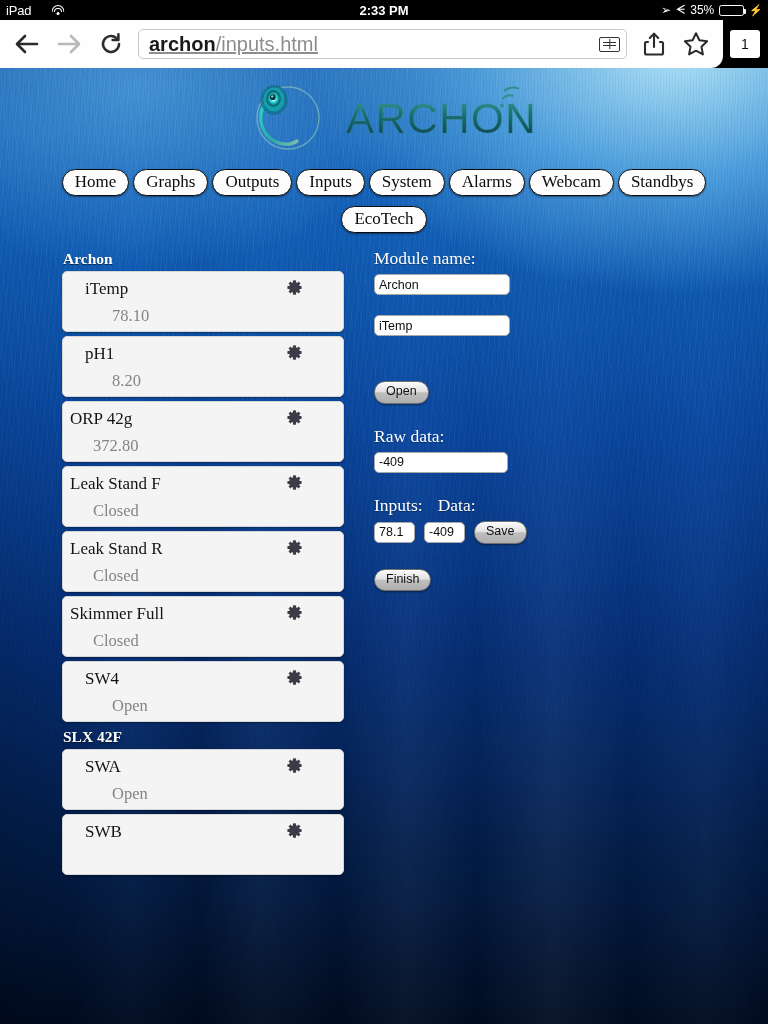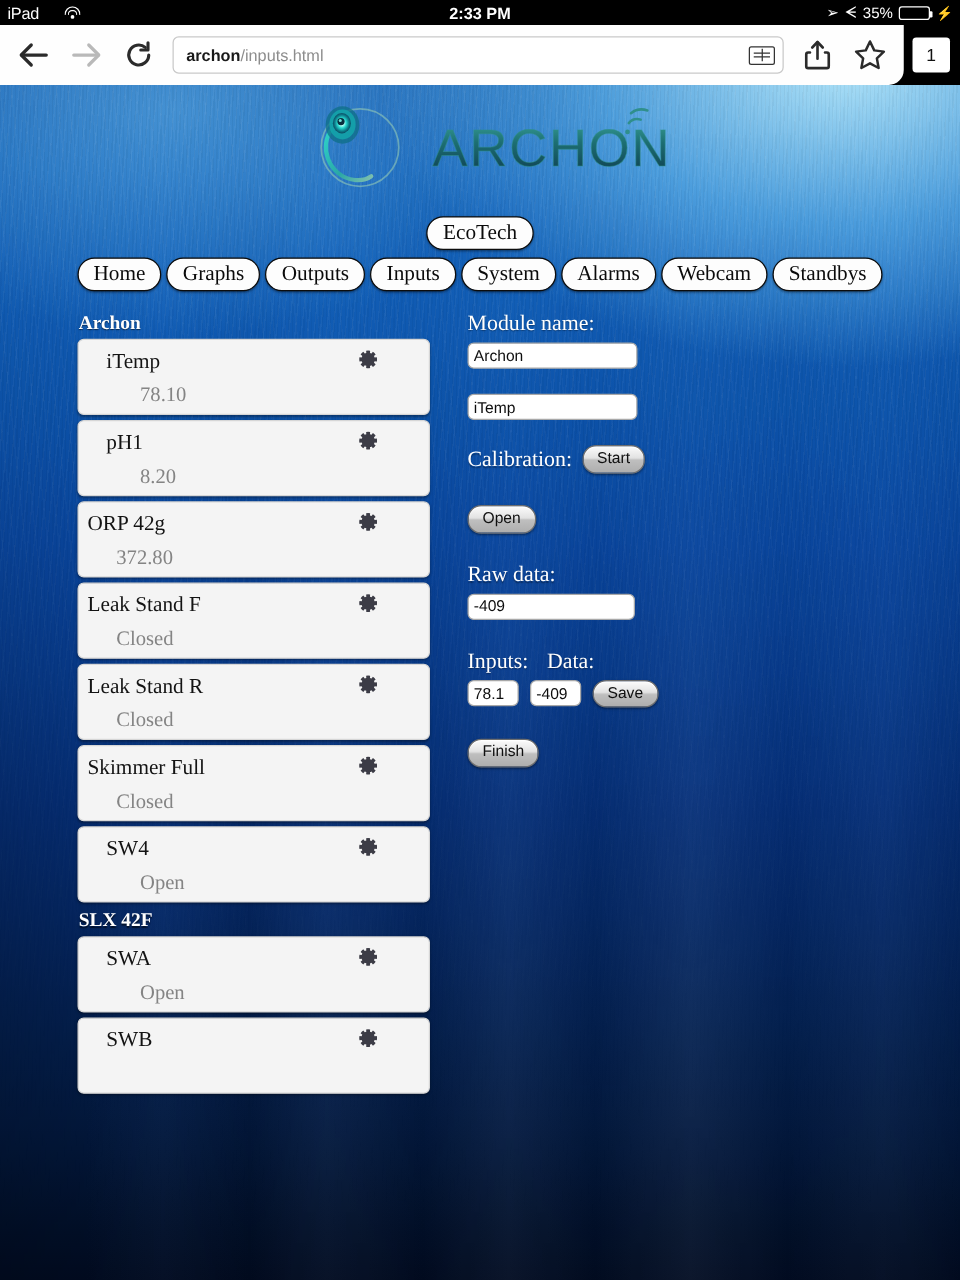--- a/index.html
+++ b/index.html
@@ -100,23 +100,24 @@
   .url-wrap {
     flex: 1; height: 30px; margin: 0 6px;
     background: #fff;
     border: 1px solid #c9c9c9;
     border-radius: 5px;
     display: flex; align-items: center;
     padding: 0 6px 0 10px;
     position: relative;
   }
   .url-text {
-    font-size: 13px; color: #8d8d8d;
+    font-size: 20px; color: #8d8d8d;
     white-space: nowrap; overflow: hidden;
     font-family: "Liberation Sans", sans-serif;
+    text-decoration: underline;
   }
   .url-text b { color: #1a1a1a; font-weight: 600; }
   .reader-ico {
     margin-left: auto; width: 21px; height: 15px;
     border: 1.6px solid #333; border-radius: 2px;
     position: relative; flex: 0 0 auto;
   }
   .reader-ico:before {
     content: ""; position: absolute; left: 50%; top: 1.5px; bottom: 1.5px;
     width: 1.4px; background: #333; transform: translateX(-50%);
@@ -423,22 +424,22 @@
 
         <g fill="none" stroke="#2f8f8b" stroke-width="2" stroke-linecap="round">
           <path d="M270 20 A9 9 0 0 1 277.5 13.5" transform="rotate(25 273 17)"></path>
           <path d="M272 13 A14 14 0 0 1 283 5.5" transform="rotate(25 277 9)"></path>
           <circle cx="268" cy="25.5" r="1.9" fill="#2f8f8b" stroke="none"></circle>
         </g>
       </svg>
     </div>
 
     <div id="nav">
+      <div id="nav-row1"><span class="nav-pill">Home</span><span class="nav-pill">Graphs</span><span class="nav-pill">Outputs</span><span class="nav-pill">Inputs</span><span class="nav-pill">System</span><span class="nav-pill">Alarms</span><span class="nav-pill">Webcam</span><span class="nav-pill">Standbys</span></div>
       <div id="nav-row2"><span class="nav-pill">EcoTech</span></div>
-      <div id="nav-row1"><span class="nav-pill">Home</span><span class="nav-pill">Graphs</span><span class="nav-pill">Outputs</span><span class="nav-pill">Inputs</span><span class="nav-pill">System</span><span class="nav-pill">Alarms</span><span class="nav-pill">Webcam</span><span class="nav-pill">Standbys</span></div>
     </div>
 
     <div id="list-col">
         <div class="group-header">Archon</div>
         <div class="card">
           <div class="card-title indent">iTemp</div>
           <div class="card-value indent2">78.10</div>
           <div class="gear">
             <svg width="19" height="19" viewBox="0 0 24 24">
               <path fill="#3c3c46" d="M12 8.2a3.8 3.8 0 1 0 0 7.6 3.8 3.8 0 0 0 0-7.6zm0 5.6a1.8 1.8 0 1 1 0-3.6 1.8 1.8 0 0 1 0 3.6z"></path>
@@ -532,24 +533,20 @@
 
       <div class="f-label">Module name:</div>
       <input class="txt-input wide" type="text" value="Archon" style="">
 
       <div class="gap-1"></div>
 
       <input class="txt-input wide" type="text" value="iTemp" style="">
 
       <div class="gap-1"></div>
 
-      <div class="row">
-        <span class="f-label" style="margin-bottom:0">Calibration:</span>
-        <span class="btn">Start</span>
-      </div>
 
       <div class="gap-3"></div>
 
       <span class="btn">Open</span>
 
       <div class="gap-2"></div>
 
       <div class="f-label">Raw data:</div>
       <input class="txt-input raw" type="text" value="-409" style="">
 

